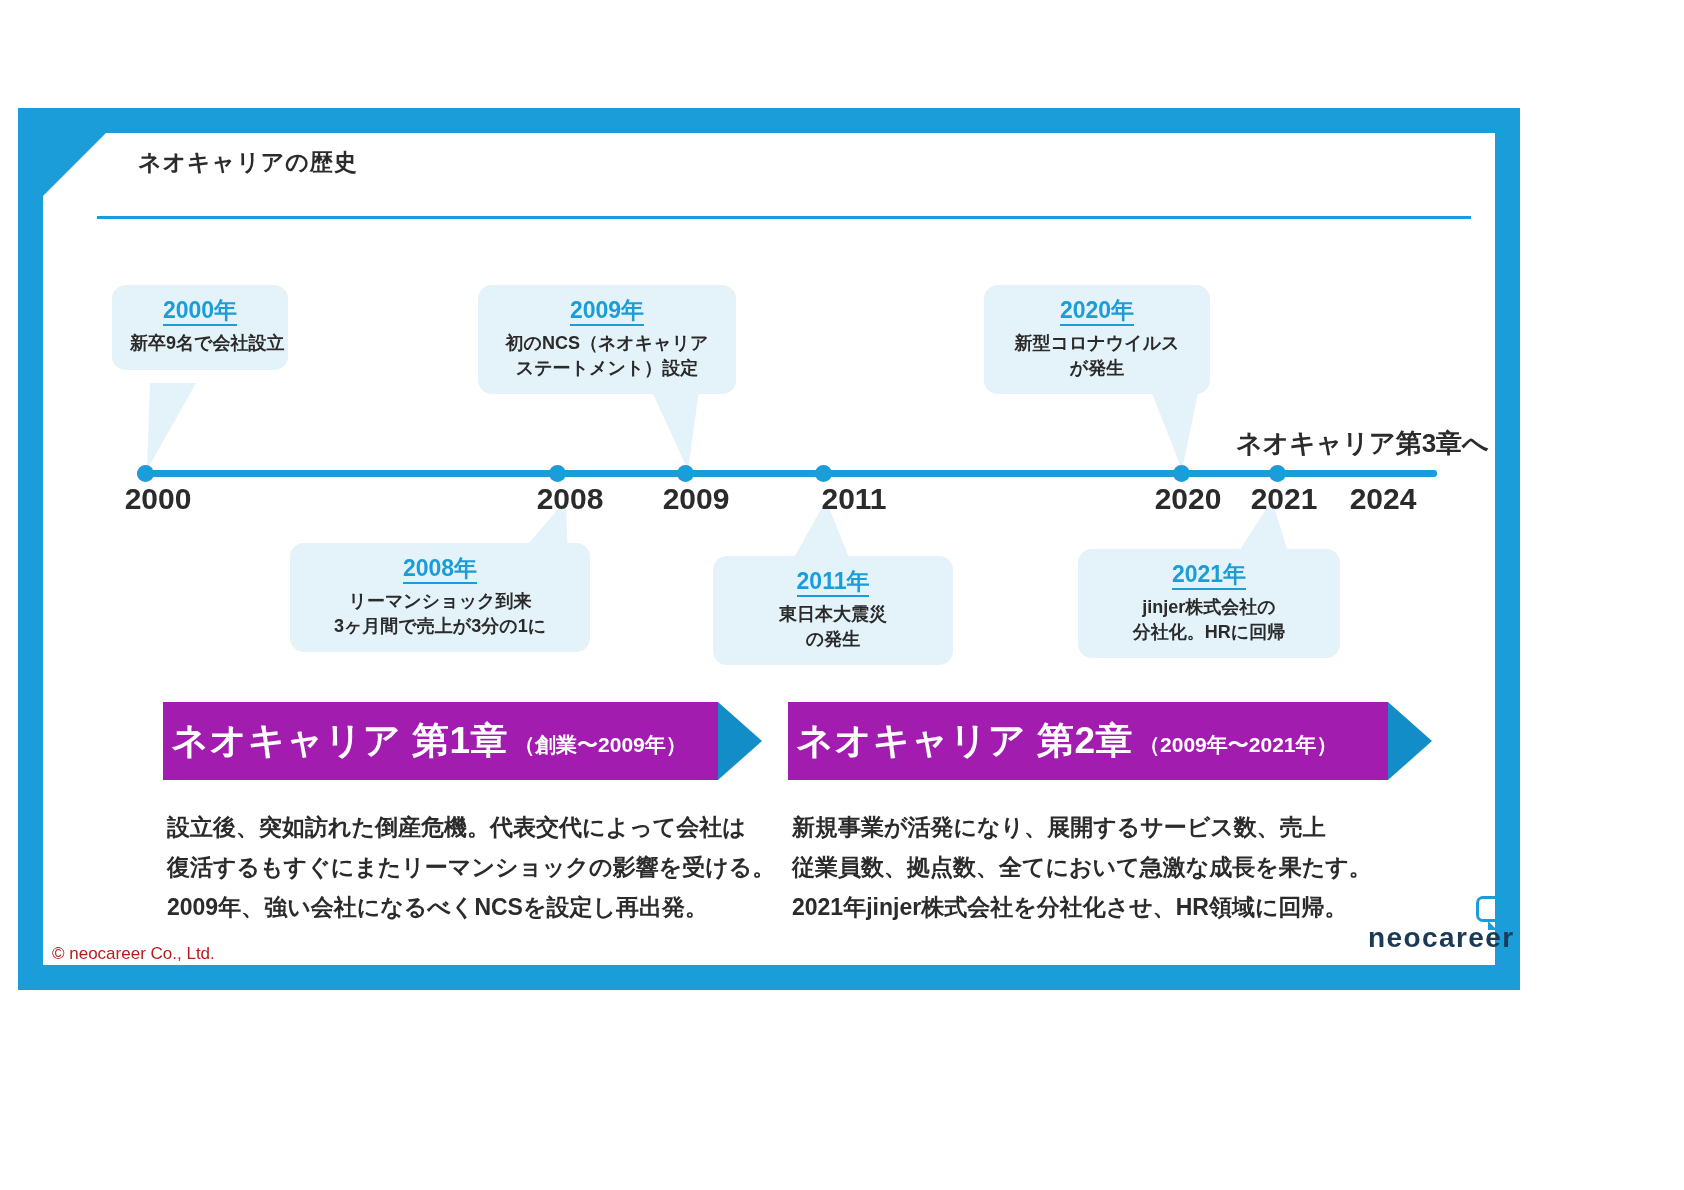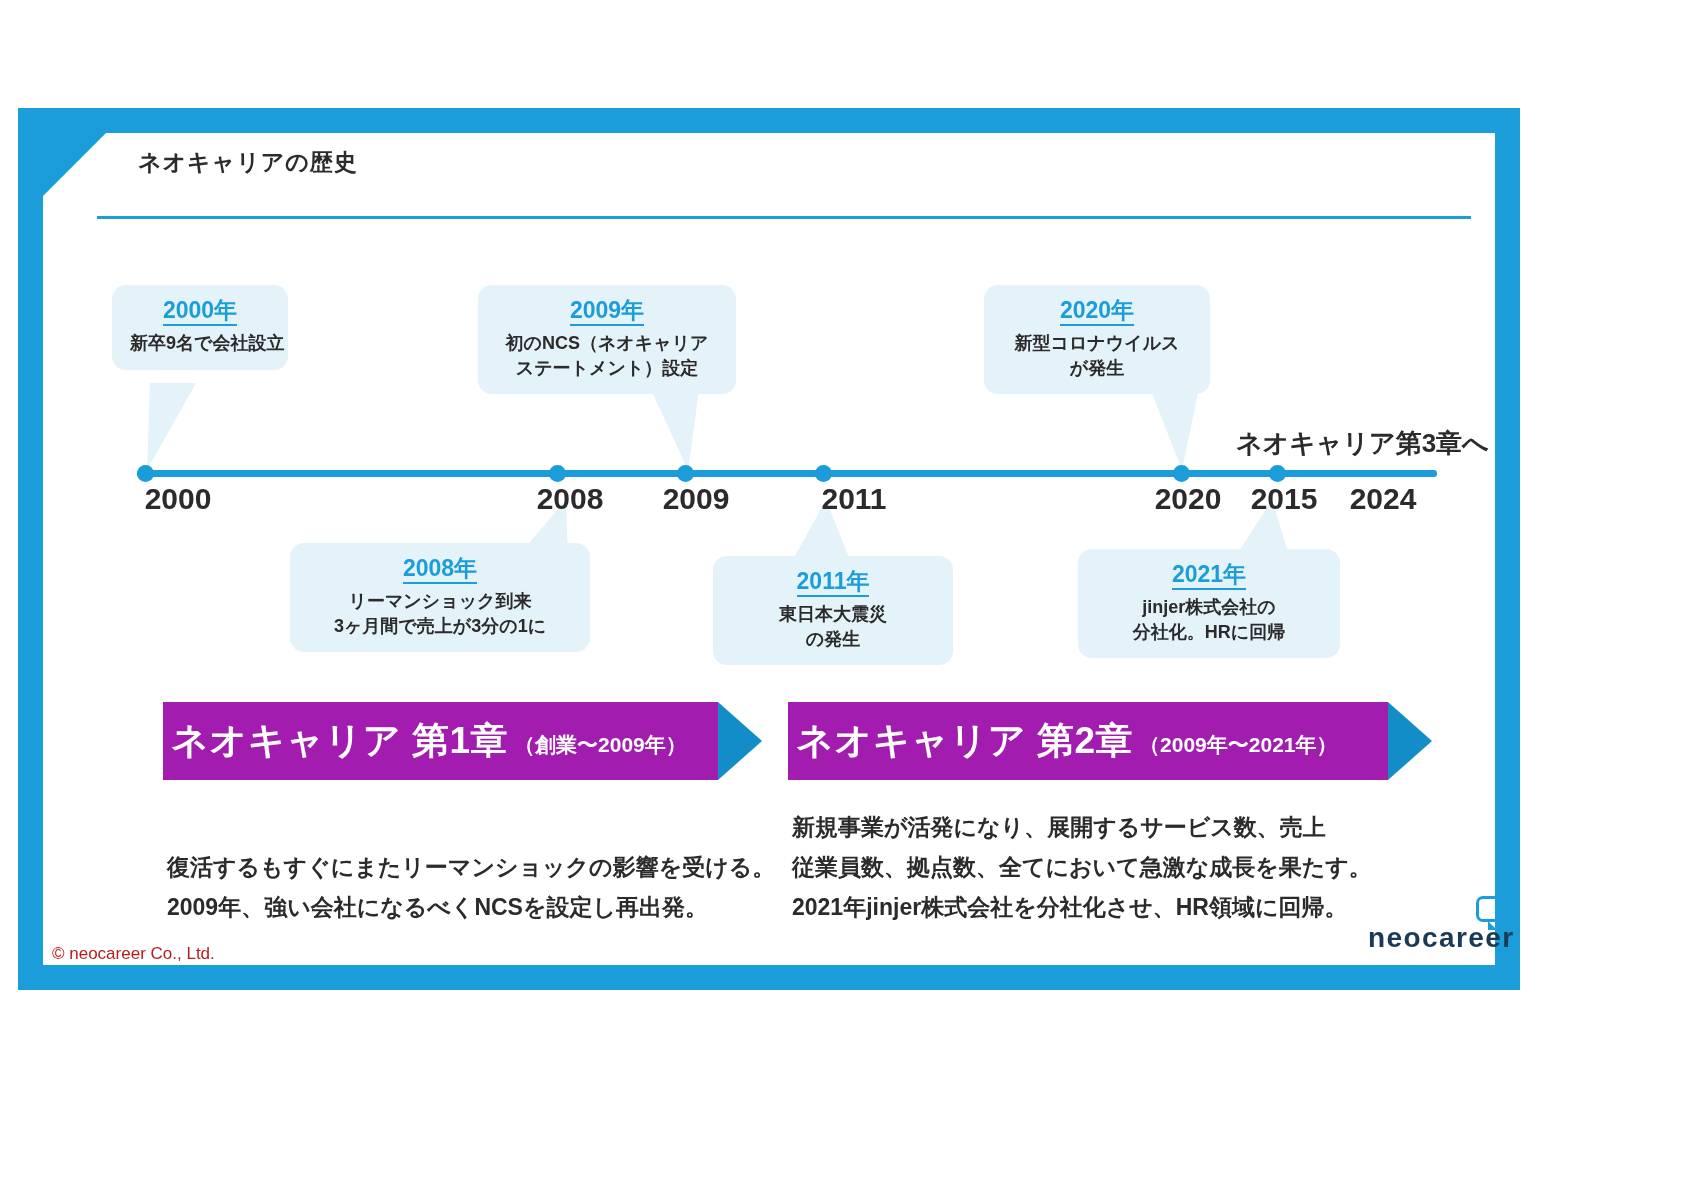--- a/index.html
+++ b/index.html
@@ -236,26 +236,26 @@
 
   <div class="axis"></div>
 
   <div class="dot" style="left:145px;"></div>
   <div class="dot" style="left:557px;"></div>
   <div class="dot" style="left:685px;"></div>
   <div class="dot" style="left:823px;"></div>
   <div class="dot" style="left:1181px;"></div>
   <div class="dot" style="left:1277px;"></div>
 
-  <div class="yearlabel" style="left:178px;">2000</div>
+  <div class="yearlabel" style="left:158px;">2000</div>
   <div class="yearlabel" style="left:570px;">2008</div>
   <div class="yearlabel" style="left:696px;">2009</div>
   <div class="yearlabel" style="left:854px;">2011</div>
   <div class="yearlabel" style="left:1188px;">2020</div>
-  <div class="yearlabel" style="left:1284px;">2015</div>
+  <div class="yearlabel" style="left:1284px;">2021</div>
   <div class="yearlabel" style="left:1383px;">2024</div>
 
   <div class="ch3-note">ネオキャリア第3章へ</div>
 
   <div class="bubble" style="left:290px; top:543px; width:300px;">
     <div class="b-year">2008年</div>
     <div class="b-line">リーマンショック到来</div>
     <div class="b-line">3ヶ月間で売上が3分の1に</div>
   </div>
 
@@ -270,20 +270,21 @@
     <div class="b-line">jinjer株式会社の</div>
     <div class="b-line">分社化。HRに回帰</div>
   </div>
 
   <div class="chapter" style="left:163px; top:702px; width:555px;">
     <span class="chapter-title">ネオキャリア 第1章</span>
     <span class="chapter-sub">（創業〜2009年）</span>
   </div>
   <div class="chapter-arrow" style="left:718px; top:702px;"></div>
 
+  <div class="body-text" style="left:167px; top:808px;">設立後、突如訪れた倒産危機。代表交代によって会社は</div>
   <div class="body-text" style="left:167px; top:848px;">復活するもすぐにまたリーマンショックの影響を受ける。</div>
   <div class="body-text" style="left:167px; top:888px;">2009年、強い会社になるべくNCSを設定し再出発。</div>
 
   <div class="chapter" style="left:788px; top:702px; width:600px;">
     <span class="chapter-title">ネオキャリア 第2章</span>
     <span class="chapter-sub">（2009年〜2021年）</span>
   </div>
   <div class="chapter-arrow" style="left:1388px; top:702px;"></div>
 
   <div class="body-text" style="left:792px; top:848px;">従業員数、拠点数、全てにおいて急激な成長を果たす。</div>

